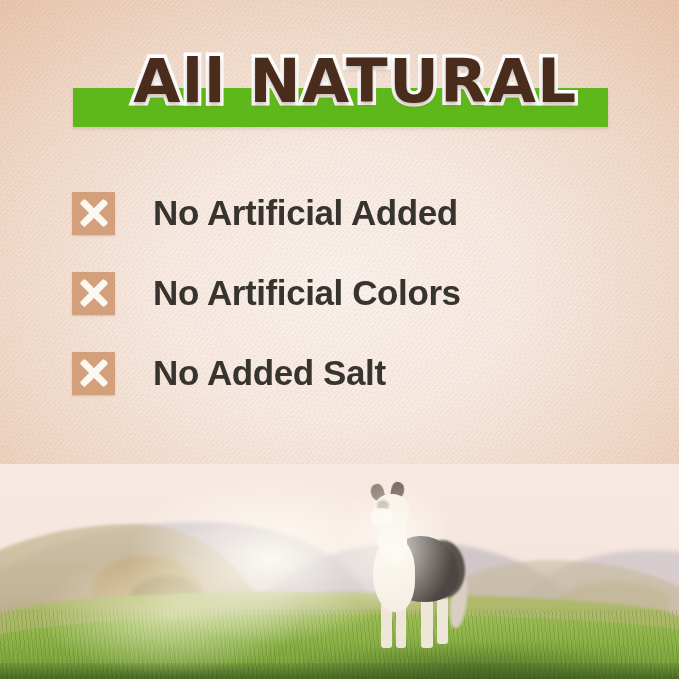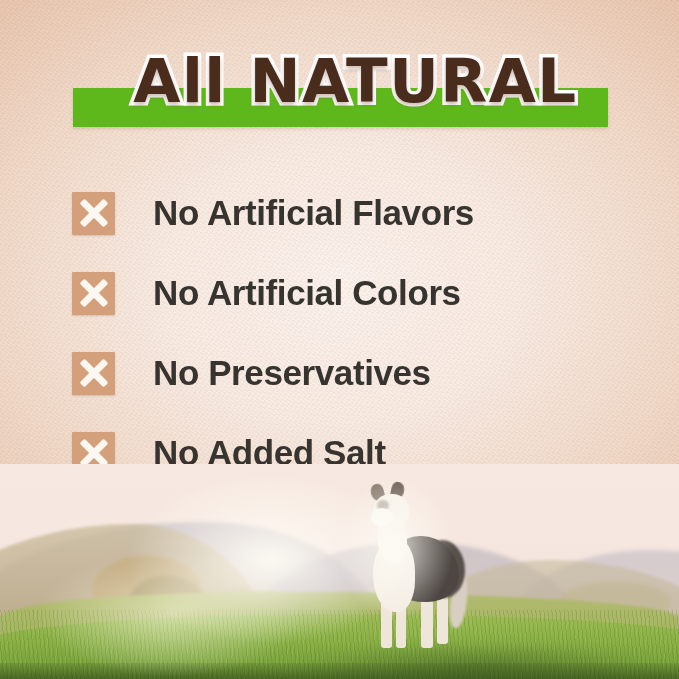--- a/index.html
+++ b/index.html
@@ -221,32 +221,28 @@
 
   <div id="grain"></div>
 
   <div id="headline-band"></div>
   <div id="headline-text">All NATURAL</div>
 
   <div id="features">
 
     <div class="feature-row">
       <div class="x-box"></div>
-      <div class="feature-label">No Artificial Flavors</div>
+      <div class="feature-label">No Artificial Added</div>
     </div>
 
     <div class="feature-row">
       <div class="x-box"></div>
       <div class="feature-label">No Artificial Colors</div>
     </div>
 
-    <div class="feature-row">
-      <div class="x-box"></div>
-      <div class="feature-label">No Preservatives</div>
-    </div>
 
     <div class="feature-row">
       <div class="x-box"></div>
       <div class="feature-label">No Added Salt</div>
     </div>
 
   </div>
 
   <div id="photo">
     <div id="sky"></div>

